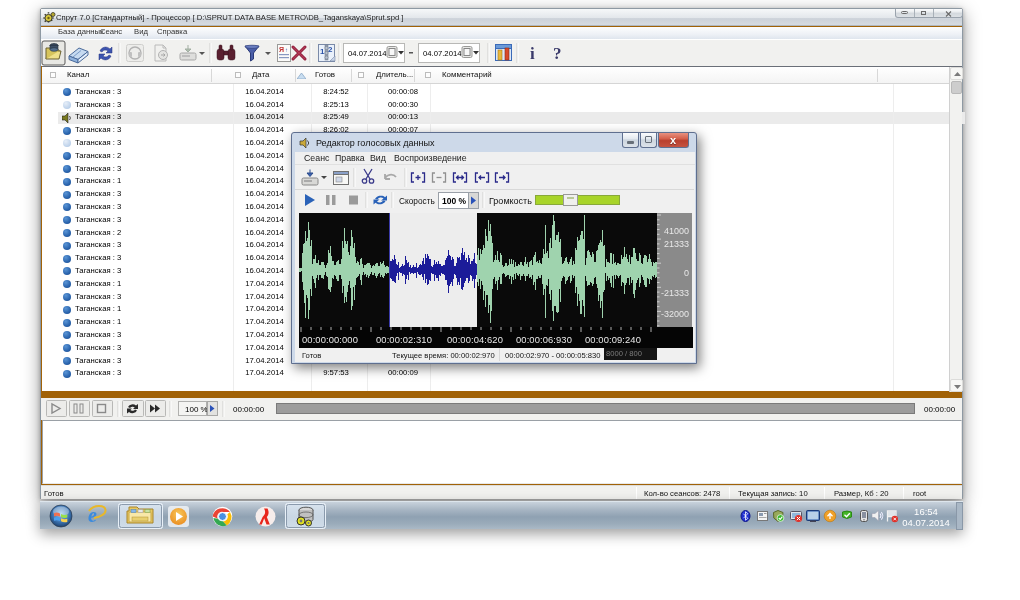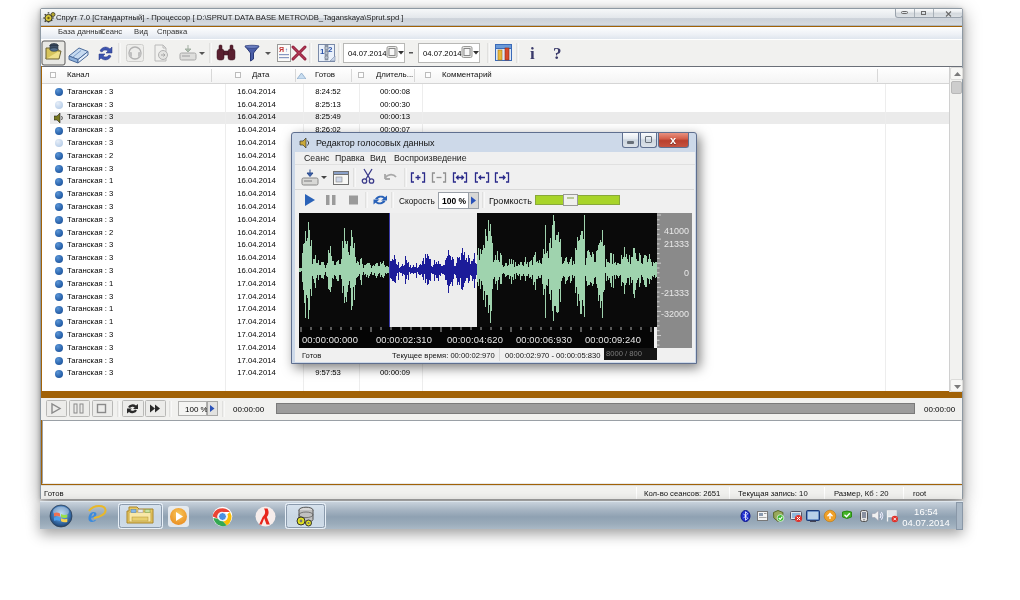--- a/index.html
+++ b/index.html
@@ -26,21 +26,21 @@
 #tools { position:absolute; left:0; top:30px; width:100%; height:27px;
   background:#f1f1ef; border-top:1px solid #fff; }
 
 #tbl { position:absolute; left:1px; top:57px; width:920px; height:325px; background:#fff;
   border-top:1px solid #6a6f78; }
 #thead { position:absolute; left:0; top:0; width:100%; height:17px;
   background:linear-gradient(#ffffff,#f4f4f4); border-bottom:1px solid #d5d5d5; color:#111; font-size:7.9px; }
 #thead .hl { position:absolute; top:3px; }
 #thead .vline { position:absolute; top:2px; height:13px; width:1px; background:#d8d8d8; }
 .cbx { position:absolute; top:5px; width:6px; height:6px; border:1px solid #bcbcbc; background:#fdfdfd; }
-#tbody { position:absolute; left:8px; top:0; width:100%; height:100%; }
+#tbody { position:absolute; left:16px; top:0; width:100%; height:100%; }
 .row { position:absolute; left:0; width:907px; height:12.8px; }
 .row.sel { background:#ebebeb; }
 .row .cir { position:absolute; left:5px; top:2.2px; width:8px; height:8px; border-radius:50%;
   background:radial-gradient(circle at 35% 30%, #5a95d6, #2a64ad 60%, #1c4a8a); }
 .row .cir.pale { background:radial-gradient(circle at 35% 30%, #e6eef8, #c2d5ec 60%, #a8c2e0); }
 .row .spk { position:absolute; left:4px; top:1.5px; }
 .row .ch { position:absolute; left:17px; top:0.8px; }
 .row .c { position:absolute; top:0.8px; }
 .row .dt { left:169px; width:75px; text-align:center; }
 .row .t { left:250px; width:56px; text-align:center; }
@@ -73,21 +73,21 @@
 #dmenu { position:absolute; left:3px; top:19px; width:400px; height:13px; background:#f0f0f0; color:#222;
   border-bottom:1px solid #e0e0e0; }
 #dmenu span { position:absolute; top:1px; font-size:8.8px; }
 #dtools1 { position:absolute; left:3px; top:32px; width:399px; height:25px; background:#f0f0f0; border-bottom:1px solid #d8d8d8; }
 #dtools2 { position:absolute; left:3px; top:57px; width:399px; height:23px; background:#f0f0f0; }
 #dwave { position:absolute; left:7px; top:80px; width:358px; height:114px; background:#0a0a0a; }
 #dsel { position:absolute; left:90px; top:0; width:88px; height:114px; background:#ededed; }
 #dscale { position:absolute; left:365px; top:80px; width:35px; height:135px; background:#8a8a8a;
   color:#e8e8e8; font-size:9px; }
 #dscale div { position:absolute; right:3px; }
-#dtime { position:absolute; left:7px; top:194px; width:355px; height:21px; background:#050505;
+#dtime { position:absolute; left:7px; top:194px; width:394px; height:21px; background:#050505;
   color:#e8e8e8; font-size:9.4px; letter-spacing:0.1px; }
 #dtime span { position:absolute; top:7px; }
 #dstat { position:absolute; left:3px; top:215px; width:399px; height:14px; background:#f0f0f0; color:#111; }
 #dstat span { position:absolute; top:2.5px; font-size:7.6px; }
 #dcaps { position:absolute; left:330px; top:0px; display:flex; height:15px; }
 .dcap { width:17px; height:15px; border:1px solid #5f6f8f; border-top:none; border-radius:0 0 3px 3px;
   background:linear-gradient(#fbfcfd,#e4e9ef 40%,#ccd5de 50%,#dde3ea); margin-right:1px; position:relative; }
 .dcap.close { width:31px; background:linear-gradient(#e89180,#d4604b 40%,#b93f2e 55%,#c55341); }
 </style></head>
 <body>
@@ -425,21 +425,21 @@
         <line x1="183" y1="3" x2="183" y2="19" stroke="#ffffff"></line>
         <text x="192" y="13.5" font-size="8">00:00:00</text>
         <rect x="235.5" y="5.5" width="638" height="10" fill="#9c9c9c" stroke="#7a7a7a"></rect>
         <text x="883" y="13.5" font-size="8">00:00:00</text>
       </svg>
     </div>
   <div id="cbox"></div>
   <div id="sbar">
     <span style="left:3px">Готов</span>
     <div class="sep" style="left:595px"></div>
-    <span style="left:603px">Кол-во сеансов: 2651</span>
+    <span style="left:603px">Кол-во сеансов: 2478</span>
     <div class="sep" style="left:688px"></div>
     <span style="left:697px">Текущая запись: 10</span>
     <div class="sep" style="left:783px"></div>
     <span style="left:793px">Размер, Кб : 20</span>
     <div class="sep" style="left:862px"></div>
     <span style="left:872px">root</span>
   </div>
 </div>
 
 <div id="dlg">

